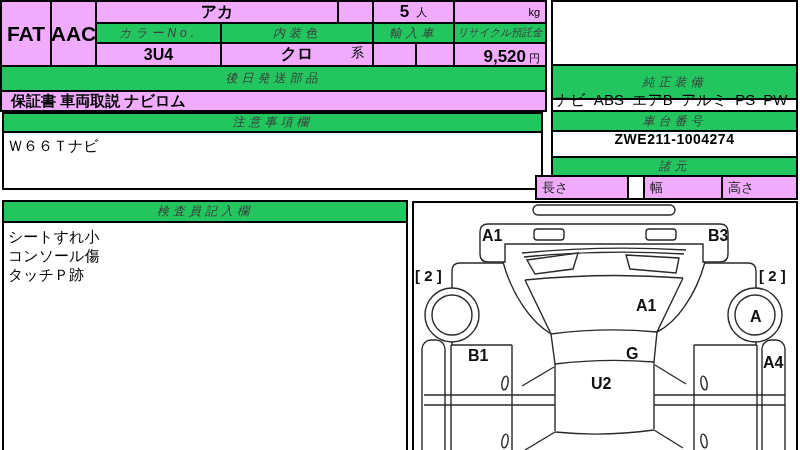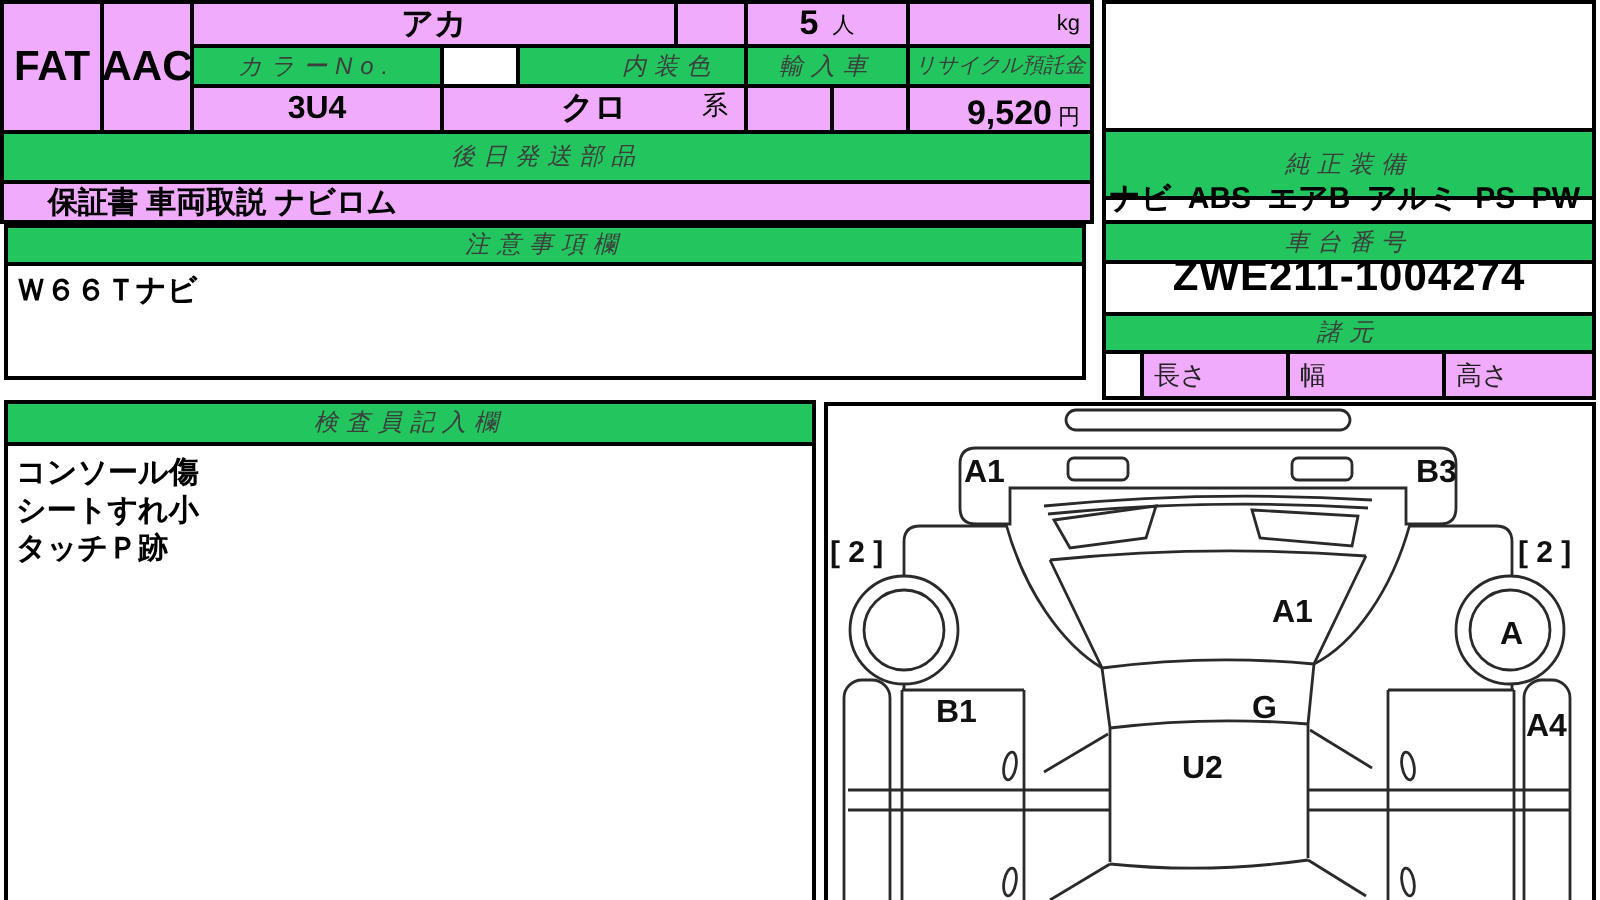--- a/index.html
+++ b/index.html
@@ -10,44 +10,44 @@
   .cell{position:absolute;border:2px solid #000;box-sizing:border-box;background:#f0abfc;
         display:flex;align-items:center;justify-content:center;}
   .band{position:absolute;border:2px solid #000;box-sizing:border-box;background:#22c55e;
         display:flex;align-items:center;justify-content:center;
         font-size:12px;color:#3d3d3d;letter-spacing:4px;white-space:nowrap;font-style:italic;}
   .box{position:absolute;border:2px solid #000;box-sizing:border-box;background:#fff;}
   .v16{font-weight:bold;font-size:16px;}
   .big{font-weight:bold;font-size:21px;}
   .unit{font-size:11px;font-weight:normal;margin-left:3px;}
   .right{justify-content:flex-end;padding-right:5px;}
-  .leftpad{justify-content:flex-start;padding-left:22px;}
+  .leftpad{justify-content:flex-start;padding-left:9px;}
   .smallband{font-size:10.5px;letter-spacing:0;}
-  .lines{position:absolute;font-weight:bold;font-size:15px;line-height:19px;}
+  .lines{position:absolute;font-weight:normal;font-size:15px;line-height:19px;}
   .dim{justify-content:flex-start;padding-left:5px;font-size:13px;color:#222;}
   svg text{font-family:"Liberation Sans","DejaVu Sans",sans-serif;font-weight:bold;fill:#111;}
 </style>
 </head>
 <body>
 
 <div id="sheet">
 
   <div class="cell big" style="left:50px;top:0;width:47px;height:67px;">AAC</div>
   <div class="cell big" style="left:0;top:0;width:52px;height:67px;">FAT</div>
 
   <div class="cell v16" style="left:95px;top:0;width:244px;height:24px;">アカ</div>
   <div class="cell" style="left:337px;top:0;width:37px;height:24px;"></div>
   <div class="cell" style="left:372px;top:0;width:83px;height:24px;">
     <span style="font-weight:bold;font-size:17px;">5</span>
     <span class="unit" style="margin-left:7px;">人</span>
   </div>
   <div class="cell right" style="left:453px;top:0;width:94px;height:24px;font-size:11px;">kg</div>
 
   <div class="band" style="left:95px;top:22px;width:127px;height:22px;">カラーNo.</div>
-  <div class="band" style="left:220px;top:22px;width:154px;height:22px;margin-left:38px;">内装色</div>
+  <div class="band" style="left:220px;top:22px;width:154px;height:22px;">内装色</div>
   <div class="band" style="left:372px;top:22px;width:83px;height:22px;">輸入車</div>
   <div class="band smallband" style="left:453px;top:22px;width:94px;height:22px;">リサイクル預託金</div>
 
   <div class="cell v16" style="left:95px;top:42px;width:127px;height:25px;">3U4</div>
   <div class="cell" style="left:220px;top:42px;width:154px;height:25px;position:absolute;">
     <span class="v16">クロ</span>
     <span style="position:absolute;right:8px;bottom:3px;font-size:13px;">系</span>
   </div>
   <div class="cell" style="left:372px;top:42px;width:45px;height:25px;"></div>
   <div class="cell" style="left:415px;top:42px;width:40px;height:25px;"></div>
@@ -62,31 +62,31 @@
   <div class="box" style="left:2px;top:112px;width:541px;height:78px;"></div>
   <div class="band" style="left:2px;top:112px;width:541px;height:21px;">注意事項欄</div>
   <div class="lines" style="left:8px;top:136px;font-size:15px;">Ｗ６６Ｔナビ</div>
 
   <div class="box" style="left:551px;top:0;width:247px;height:112px;"></div>
   <div class="band" style="left:551px;top:64px;width:247px;height:36px;">純正装備</div>
   <div class="lines" style="left:555px;top:90px;font-size:15px;word-spacing:4px;">ナビ ABS エアB アルミ PS PW</div>
 
   <div class="box" style="left:551px;top:110px;width:247px;height:90px;"></div>
   <div class="band" style="left:551px;top:110px;width:247px;height:22px;">車台番号</div>
-  <div class="cell" style="left:551px;top:130px;width:247px;height:18px;border:none;font-weight:bold;font-size:21px;letter-spacing:0.5px;background:transparent;">ZWE211-1004274</div>
+  <div class="cell" style="left:551px;top:130px;width:247px;height:18px;border:none;font-weight:bold;font-size:14px;letter-spacing:0.5px;background:transparent;">ZWE211-1004274</div>
   <div class="band" style="left:551px;top:156px;width:247px;height:21px;">諸元</div>
-  <div class="cell dim" style="left:570px;top:175px;width:94px;height:25px;">長さ</div>
+  <div class="cell dim" style="left:535px;top:175px;width:94px;height:25px;">長さ</div>
   <div class="cell dim" style="left:643px;top:175px;width:80px;height:25px;">幅</div>
   <div class="cell dim" style="left:721px;top:175px;width:77px;height:25px;">高さ</div>
 
   <div class="box" style="left:2px;top:200px;width:406px;height:252px;"></div>
   <div class="band" style="left:2px;top:200px;width:406px;height:23px;">検査員記入欄</div>
   <div class="lines" style="left:8px;top:227px;">
+    <div>シートすれ小</div>
     <div>コンソール傷</div>
-    <div>シートすれ小</div>
     <div>タッチＰ跡</div>
   </div>
 
   <div class="box" style="left:412px;top:201px;width:386px;height:251px;overflow:hidden;">
     <svg width="382" height="298" viewBox="0 0 382 298">
       <g fill="none" stroke="#2a2a2a" stroke-width="1.4">
 
         <rect x="119" y="2" width="142" height="10" rx="5"></rect>
 
         <path d="M91,59 L74,59 Q66,59 66,51 L66,29 Q66,21 74,21 L306,21 Q314,21 314,29 L314,51 Q314,59 306,59 L289,59 L289,41 L91,41 Z"></path>

